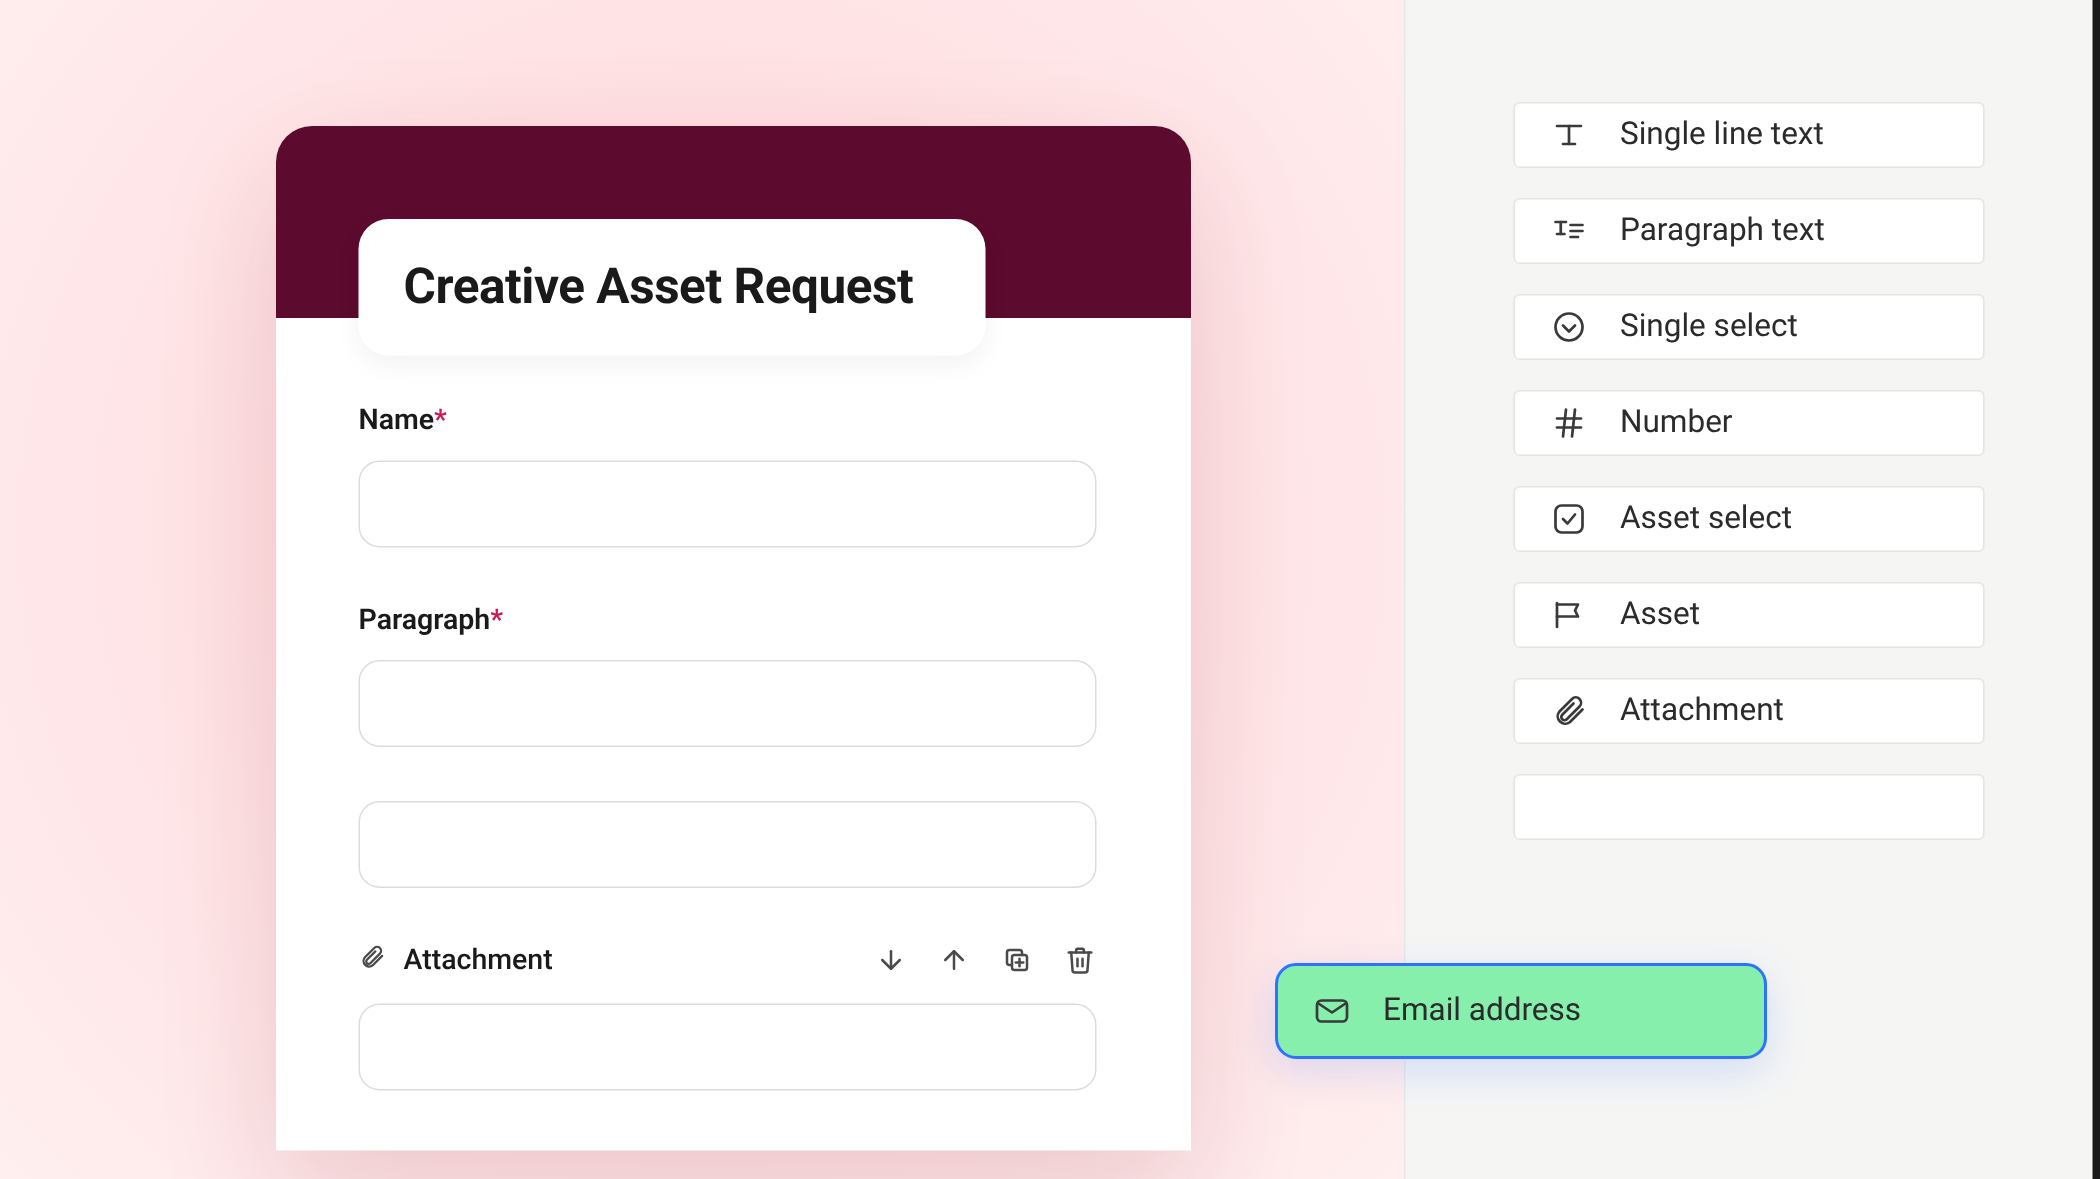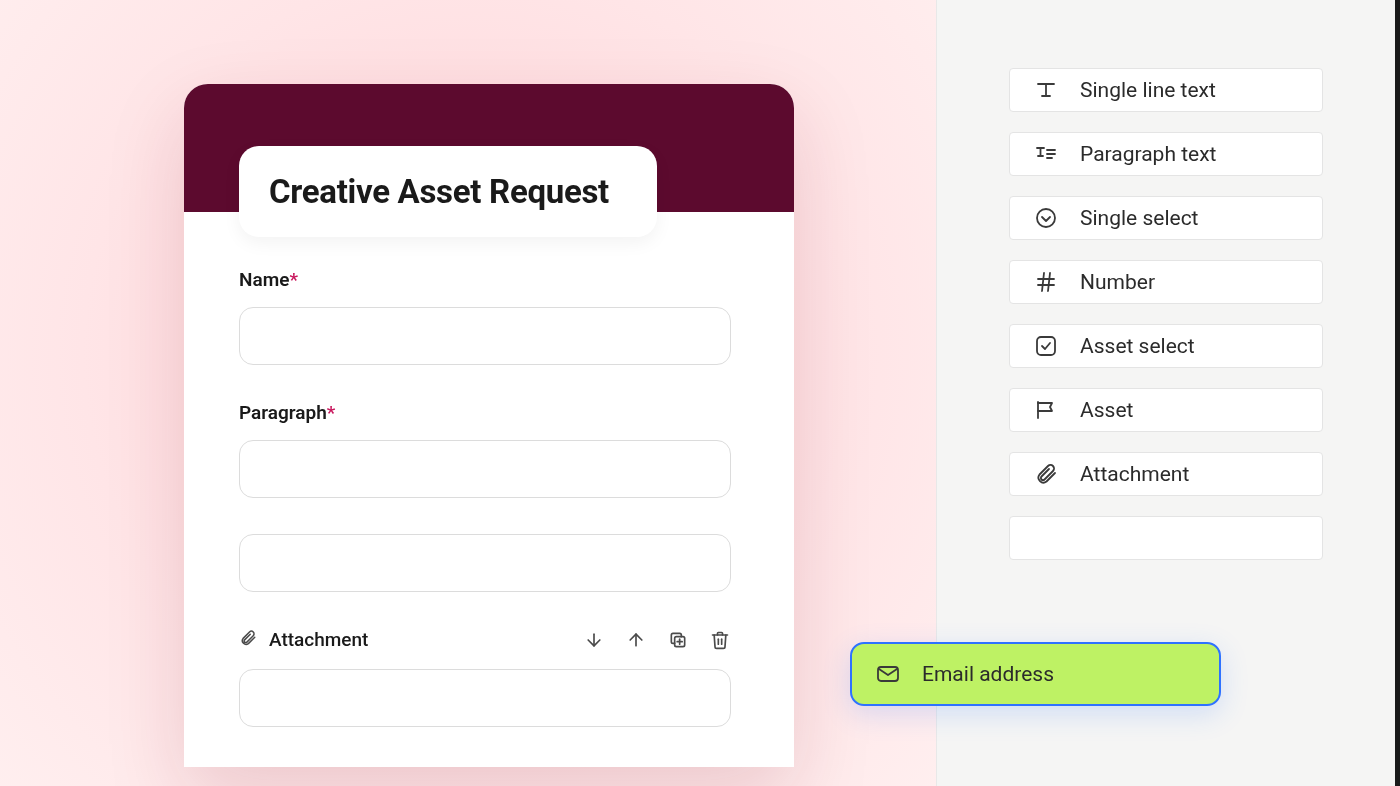--- a/index.html
+++ b/index.html
@@ -102,23 +102,23 @@
     color: #2b2b2b;
     cursor: grab;
   }
   .ft-icon { width: 24px; height: 24px; display:flex; align-items:center; justify-content:center; color:#3a3a3a; flex-shrink:0; }
   .ft-icon svg { width: 24px; height: 24px; }
 
   .dragging {
     position: absolute;
     left: -87px;
     top: 642px;
-    width: 371px;
+    width: 328px;
     height: 64px;
-    background: #bef264;
+    background: #86efac;
     border: 2.3px solid #2e72ff;
     border-radius: 14px;
     display: flex;
     align-items: center;
     gap: 22px;
     padding: 0 24px;
     font-size: 21px;
     color: #2b2b2b;
     box-shadow: 0 8px 28px rgba(46,114,255,0.18);
     cursor: grabbing;

